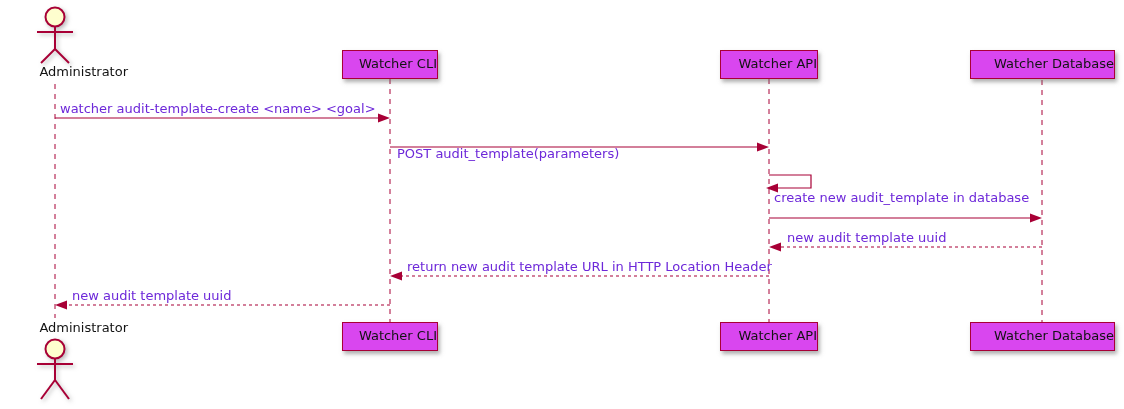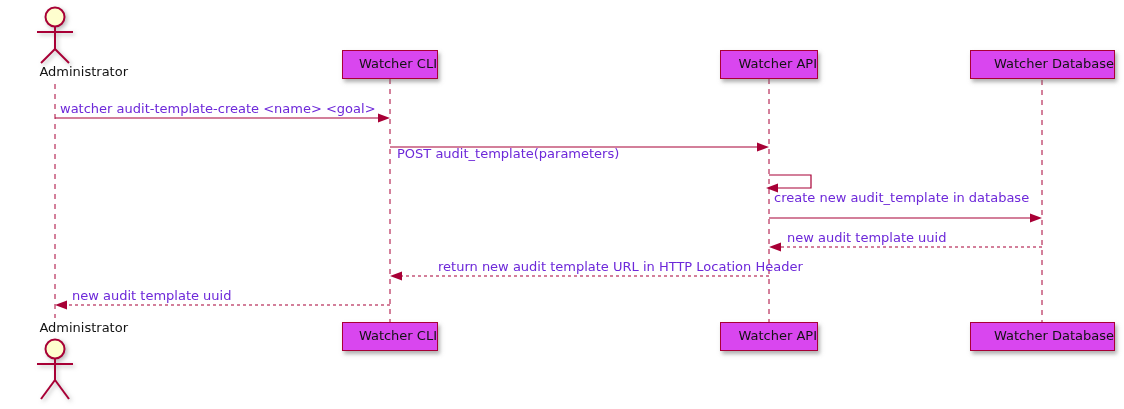--- a/index.html
+++ b/index.html
@@ -101,16 +101,16 @@
   <div class="participant" style="left:970px; top:50px; width:145px;">Watcher Database</div>
 
   <div class="participant" style="left:342px; top:322px; width:96px;">Watcher CLI</div>
   <div class="participant" style="left:720px; top:322px; width:98px;">Watcher API</div>
   <div class="participant" style="left:970px; top:322px; width:145px;">Watcher Database</div>
 
   <div class="msg-label" style="left:60px;  top:101px;">watcher audit-template-create &lt;name&gt; &lt;goal&gt;</div>
   <div class="msg-label" style="left:397px; top:146px;">POST audit_template(parameters)</div>
   <div class="msg-label" style="left:774px; top:190px;">create new audit_template in database</div>
   <div class="msg-label" style="left:787px; top:230px;">new audit template uuid</div>
-  <div class="msg-label" style="left:407px; top:259px;margin-left:31px;">return new audit template URL in HTTP Location Header</div>
+  <div class="msg-label" style="left:407px; top:259px;">return new audit template URL in HTTP Location Header</div>
   <div class="msg-label" style="left:72px;  top:288px;">new audit template uuid</div>
 
 </div>
 
 </body></html>

